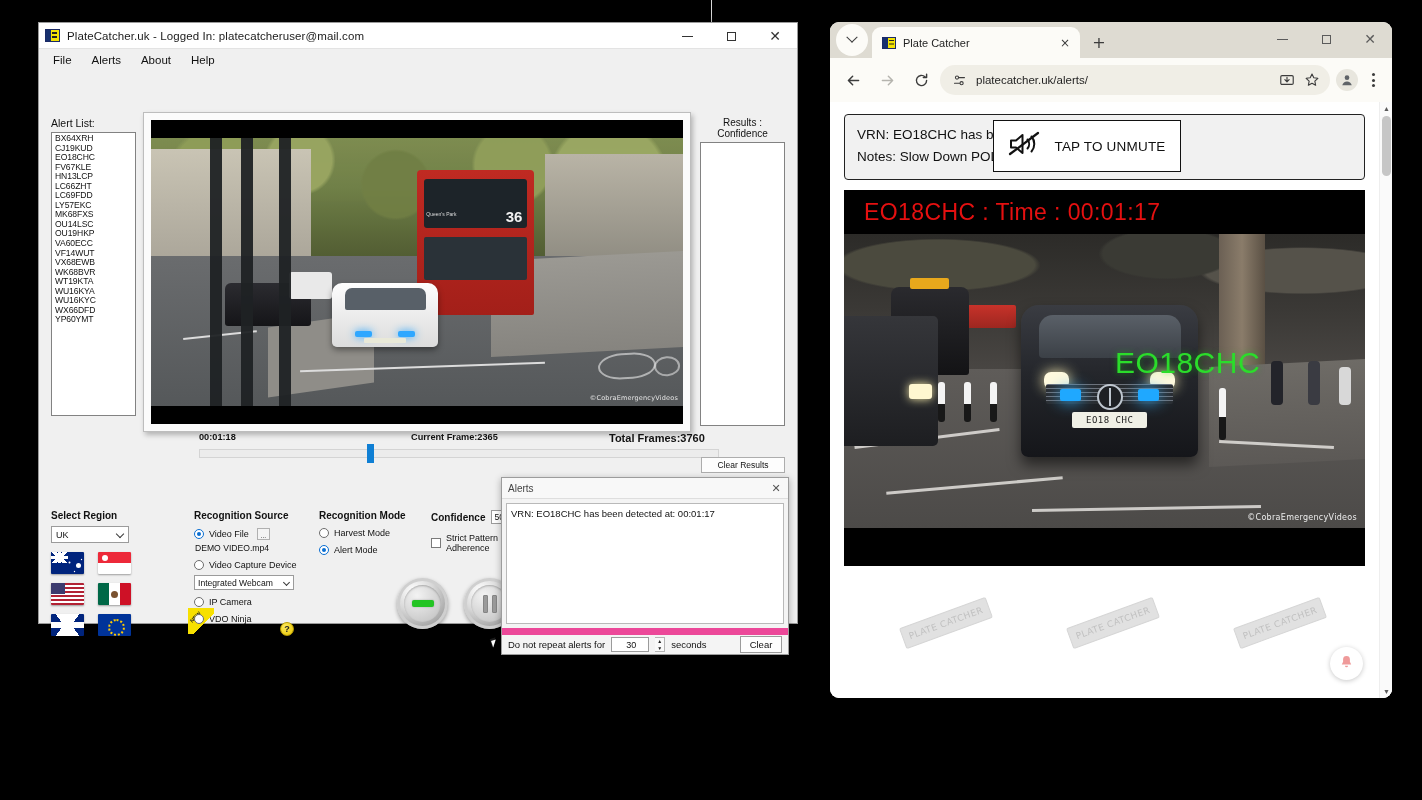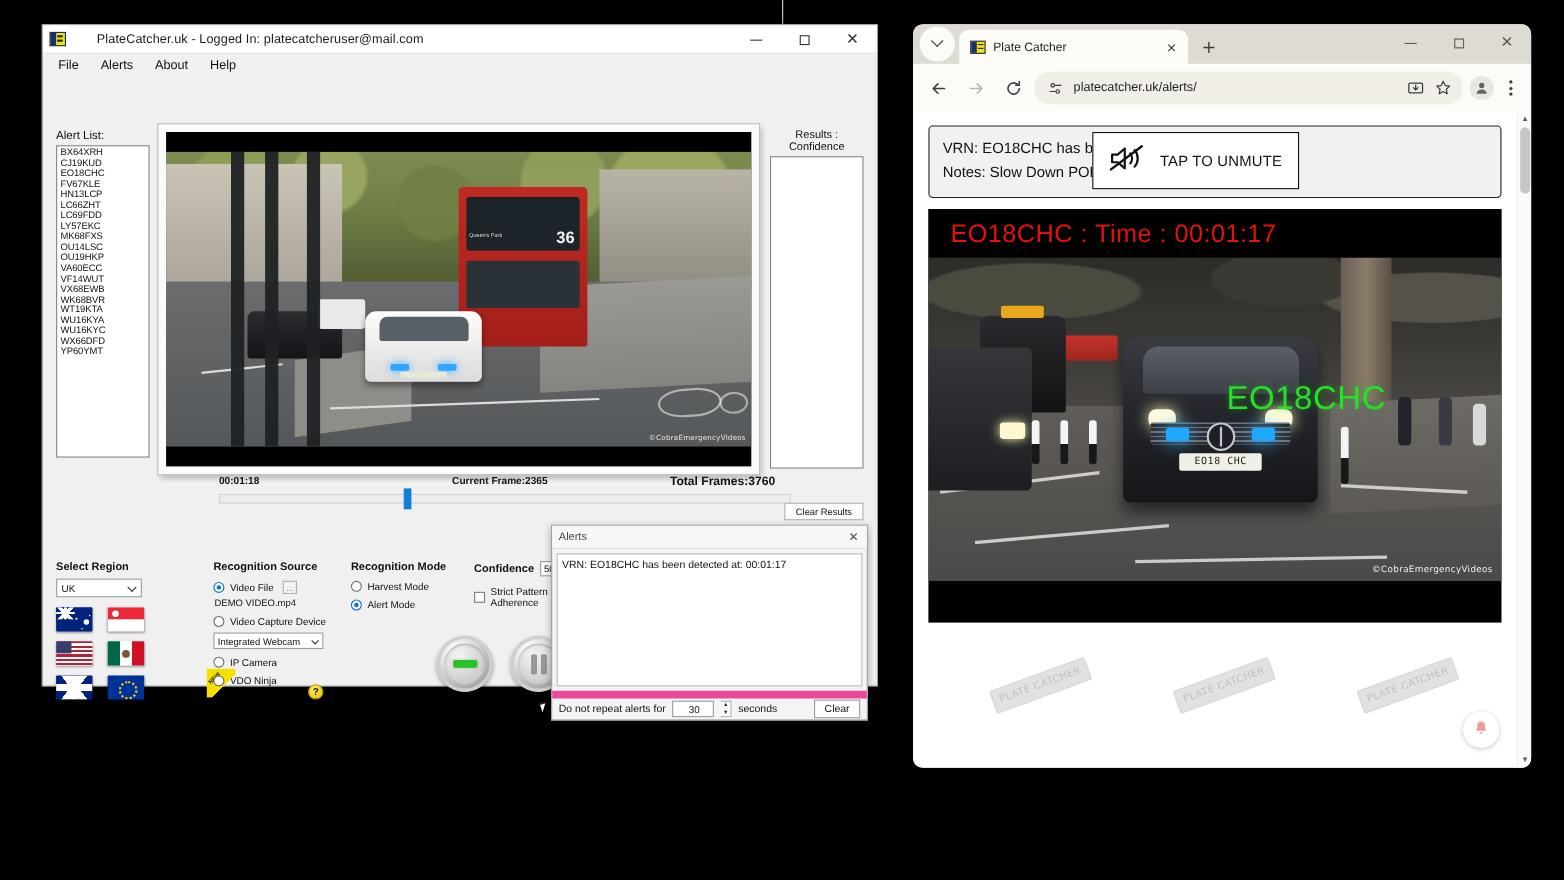--- a/index.html
+++ b/index.html
@@ -13,21 +13,21 @@
   
   .app-window {
     position: absolute; left: 38px; top: 22px; width: 760px; height: 602px;
     background: #f0f0f0; border: 1px solid #9a9a9a;
     box-shadow: 0 2px 10px rgba(0,0,0,.55);
     display: flex; flex-direction: column;
   }
   .app-titlebar {
     height: 26px; display: flex; align-items: center;
     background: #ffffff; border-bottom: 1px solid #e3e3e3;
-    padding-left: 6px; position: relative; gap: 21px;
+    padding-left: 6px; position: relative;
   }
   .app-logo {
     width: 15px; height: 13px; background: #f2e205; border: 1px solid #1a2a66;
     position: relative; flex: none; margin-right: 7px;
   }
   .app-logo::before {
     content: ""; position: absolute; left: 0; top: 0; bottom: 0; width: 5px;
     background: #17306e;
   }
   .app-logo::after {
@@ -133,21 +133,21 @@
 
   
   .statusrow { position:absolute; left:12px; right:12px; top:358px; height:60px; }
   .st-time { position:absolute; left:148px; top:4px; font-size:9.2px; font-weight:bold; color:#111;}
   .st-cf  { position:absolute; left:360px; top:4px; font-size:9.2px; font-weight:bold; color:#111;}
   .st-tf  { position:absolute; left:558px; top:4px; font-size:11px; font-weight:bold; color:#111;}
   .slider-track { position:absolute; left:148px; top:21px; width:520px; height:9px;
      background:#ececec; border:1px solid #d4d4d4; }
   .slider-thumb { position:absolute; left:316px; top:16px; width:7px; height:19px; background:#0f7fd4; }
   .clear-results {
-    position:absolute; right:0; top:29px; width:72px; height:16px; font-size:8.5px;
+    position:absolute; right:0; top:29px; width:84px; height:16px; font-size:8.5px;
     background:#fdfdfd; border:1px solid #adadad; color:#111; cursor:pointer;
     display:flex; align-items:center; justify-content:center;
   }
 
   
   .ctl { position:absolute; }
   .grp-title { font-size:10px; font-weight:bold; color:#111; }
 
   .sel-region { left:12px; top:440px; width:100px; }
   .combo {

